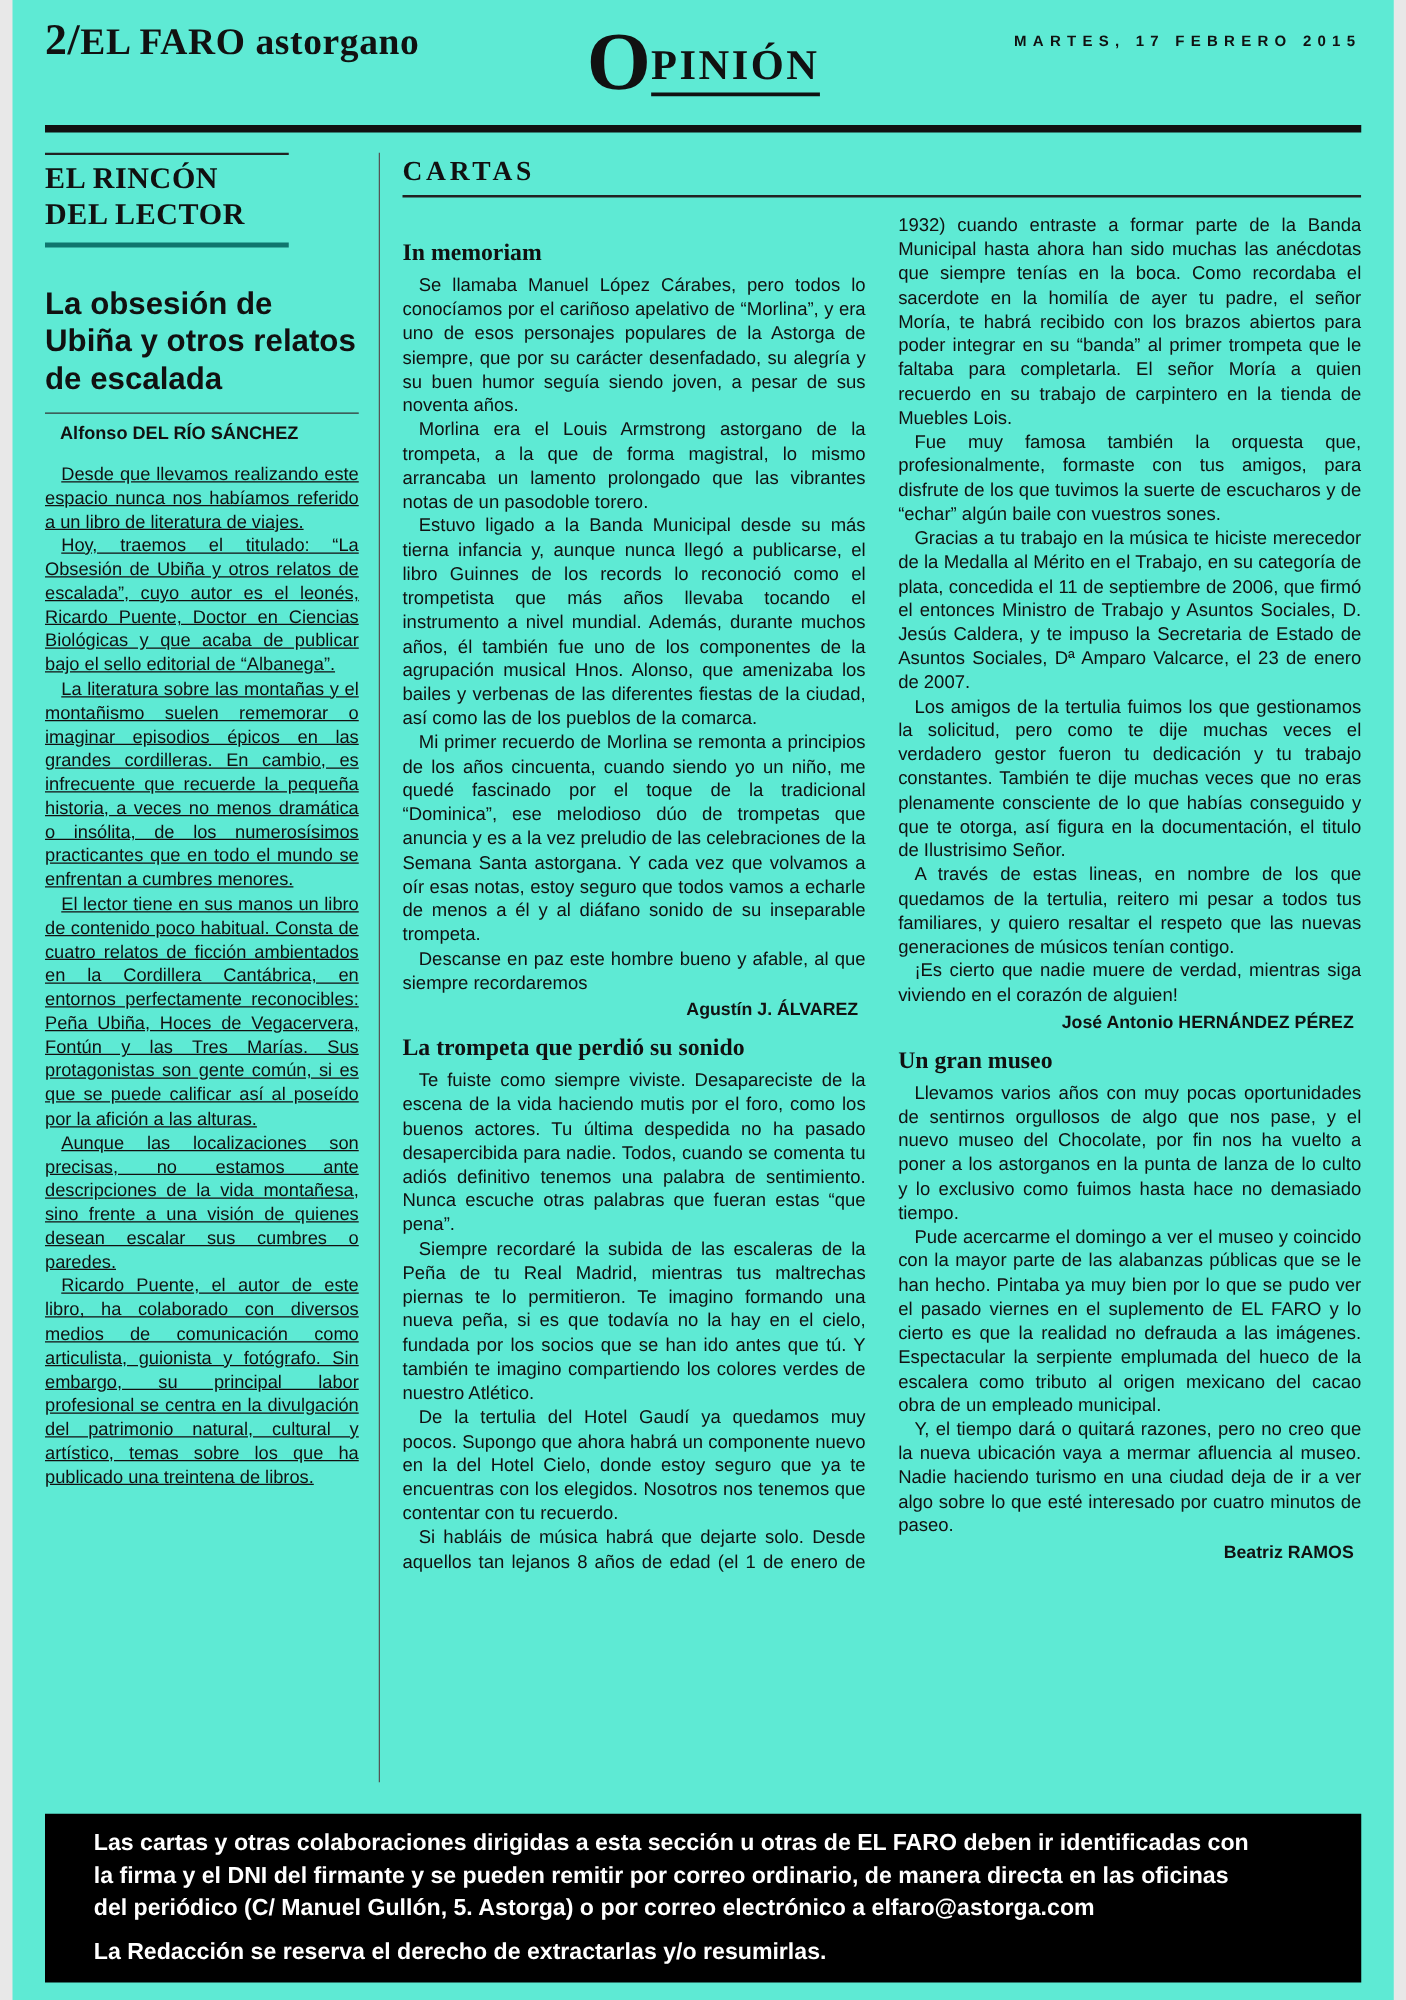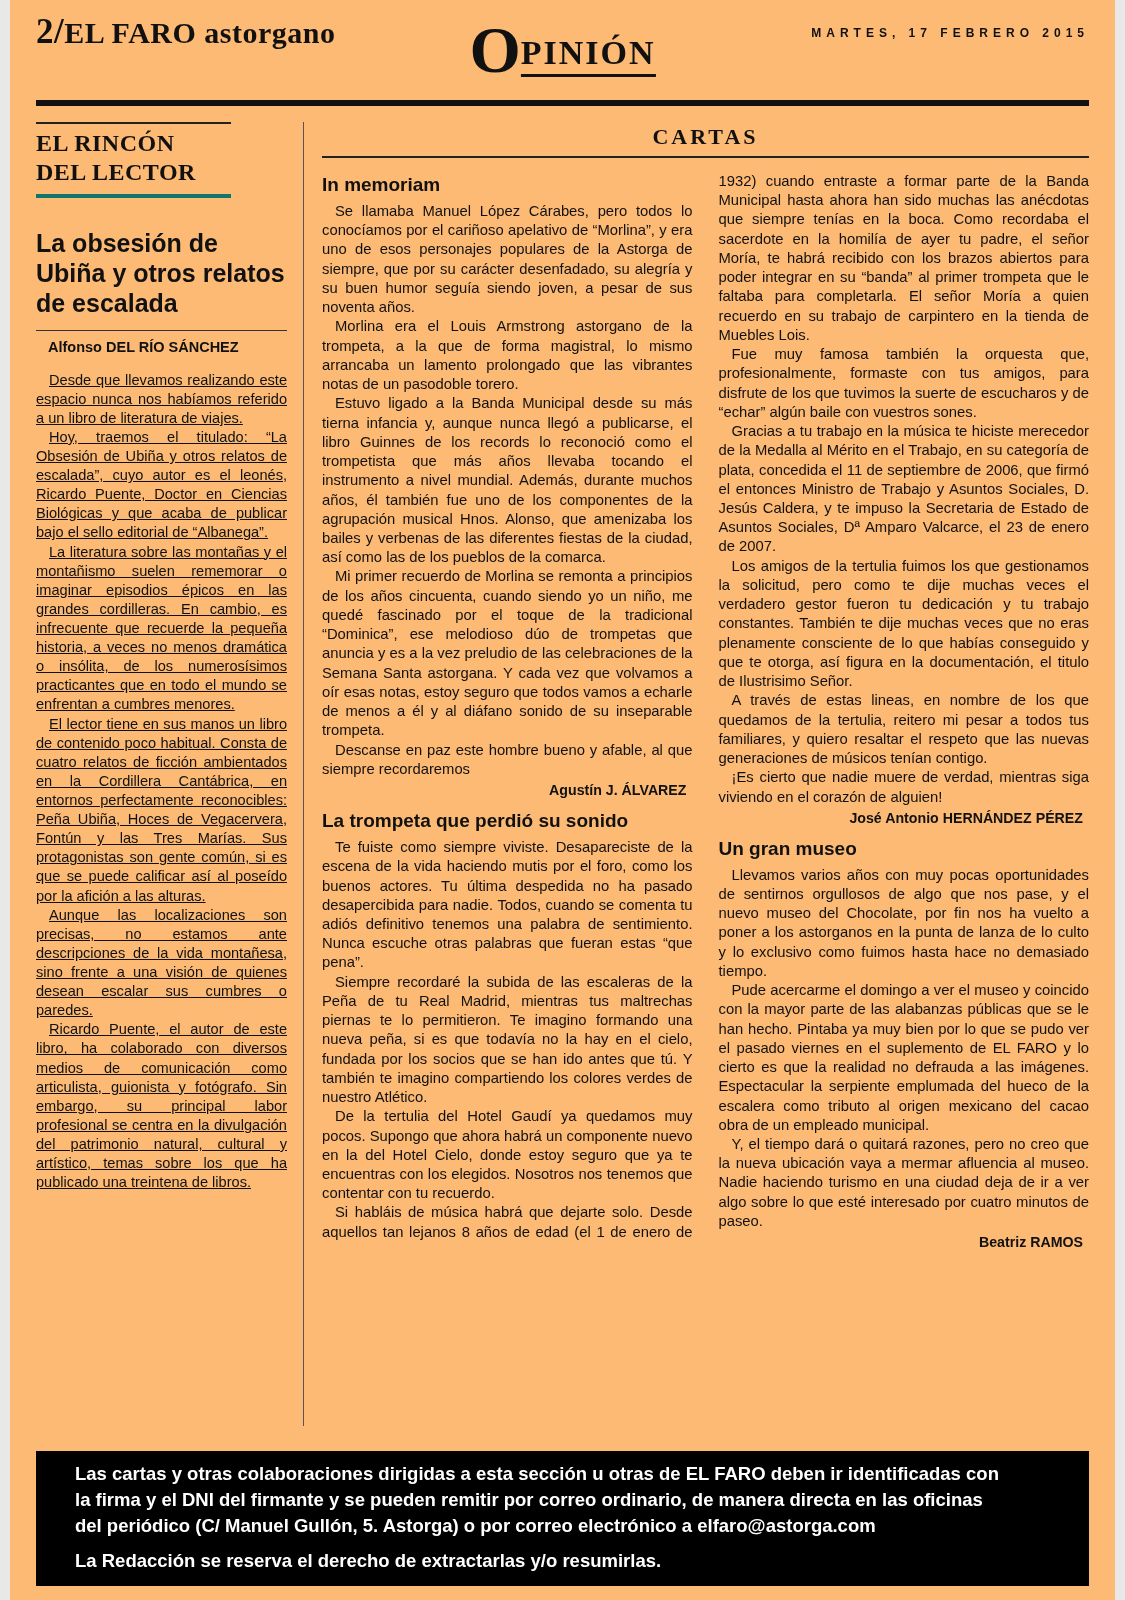--- a/index.html
+++ b/index.html
@@ -1,17 +1,17 @@
 <!DOCTYPE html>
 <html><head>
 <meta charset="utf-8">
 <style>
   html,body{margin:0;padding:0;background:#e8e8e8;}
   .page{
-    width:1105px;height:1600px;margin:0 auto;background:#fdba74;color:#111;
+    width:1105px;height:1600px;margin:0 auto;background:#5eead4;color:#111;
     box-sizing:border-box;padding:10px 26px 14px;overflow:hidden;position:relative;
     font-family:"Liberation Sans",sans-serif;
   }
   
   .header{position:relative;height:96px;}
   .masthead{position:absolute;left:0;top:2px;font-family:"Liberation Serif",serif;font-weight:700;font-size:30px;letter-spacing:.5px;}
   .masthead .page-num{font-size:35px;}
   .date{position:absolute;right:0;top:16px;font-weight:700;font-size:12px;letter-spacing:5px;}
   .opinion{position:absolute;left:50%;transform:translateX(-50%);top:12px;font-family:"Liberation Serif",serif;font-weight:700;white-space:nowrap;}
   .opinion .big-o{font-size:66px;line-height:.85;vertical-align:-8px;}
@@ -21,24 +21,24 @@
   .content{display:flex;margin-top:16px;height:1304px;overflow:hidden;}
   .sidebar{flex:0 0 268px;width:268px;border-right:1px solid #555;padding-right:16px;box-sizing:border-box;}
   .rincon{display:inline-block;border-top:2px solid #222;border-bottom:4px solid #0f766e;
     padding:5px 10px 7px 0;font-family:"Liberation Serif",serif;font-weight:700;
     font-size:24px;line-height:1.2;letter-spacing:.5px;max-width:185px;}
   .article-title{font-size:25px;line-height:1.2;font-weight:700;margin:30px 0 0;}
   .title-rule{border:none;border-top:1px solid #333;margin:12px 0 8px;}
   .author{font-weight:700;font-size:14.5px;margin:0 12px 16px;}
   .sidebar p{font-size:14.6px;line-height:1.31;text-align:justify;text-indent:13px;margin:0;text-decoration:underline;}
   .main{flex:1;min-width:0;padding-left:18px;}
-  .cartas-title{font-family:"Liberation Serif",serif;font-weight:700;font-size:22px;letter-spacing:3px;padding:2px 0 6px;border-bottom:2px solid #222;margin:0;text-align:center;}
+  .cartas-title{font-family:"Liberation Serif",serif;font-weight:700;font-size:22px;letter-spacing:3px;padding:2px 0 6px;border-bottom:2px solid #222;margin:0;}
   .columns{margin-top:14px;column-count:2;column-gap:26px;}
   .columns p{font-size:14.8px;line-height:1.3;text-align:justify;text-indent:13px;margin:0;}
-  .letter-title{font-size:19px;font-weight:700;margin:2px 0 6px;break-after:avoid-column;}
+  .letter-title{font-size:19px;font-weight:700;margin:20px 0 6px;break-after:avoid-column;font-family:Liberation Serif, serif;}
   .letter + .letter .letter-title{margin-top:12px;}
   .signature{text-align:right;font-weight:700;font-size:14.2px;margin:3px 6px 6px 0;break-inside:avoid;}
   
   .footer{position:absolute;left:26px;right:26px;bottom:14px;background:#000;color:#fff;
     font-weight:700;font-size:18.5px;line-height:1.42;padding:10px 39px 12px;}
   .footer .reserve-line{margin-top:8px;}
 </style>
 </head>
 <body>
 

